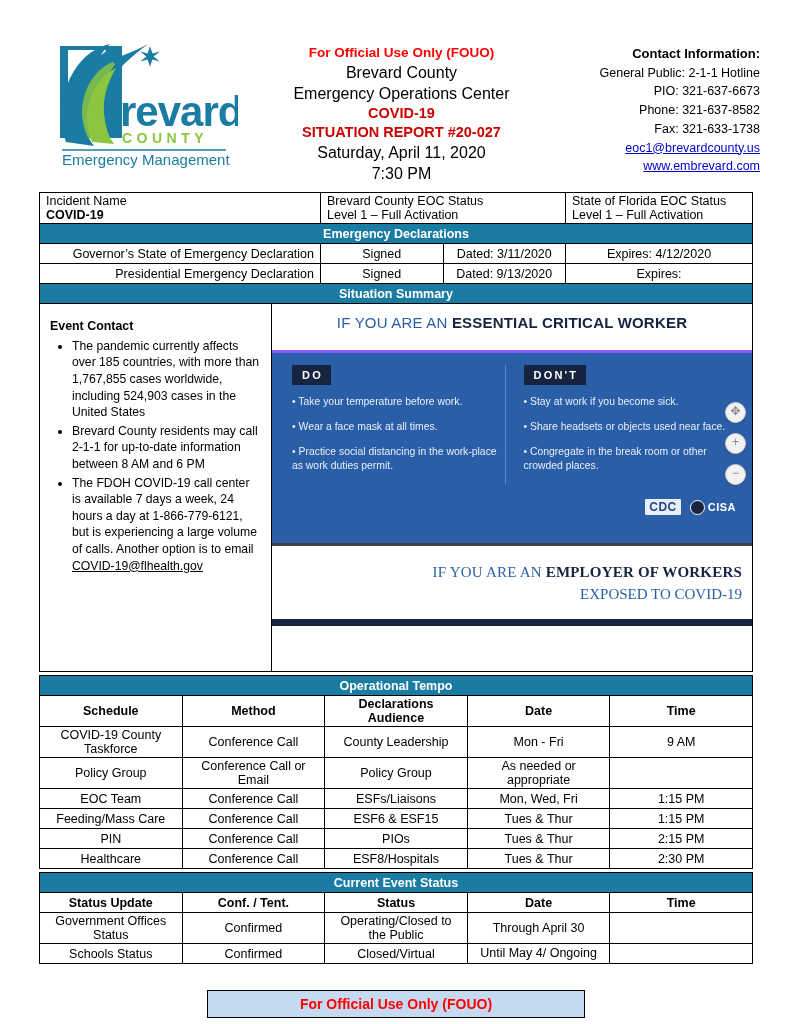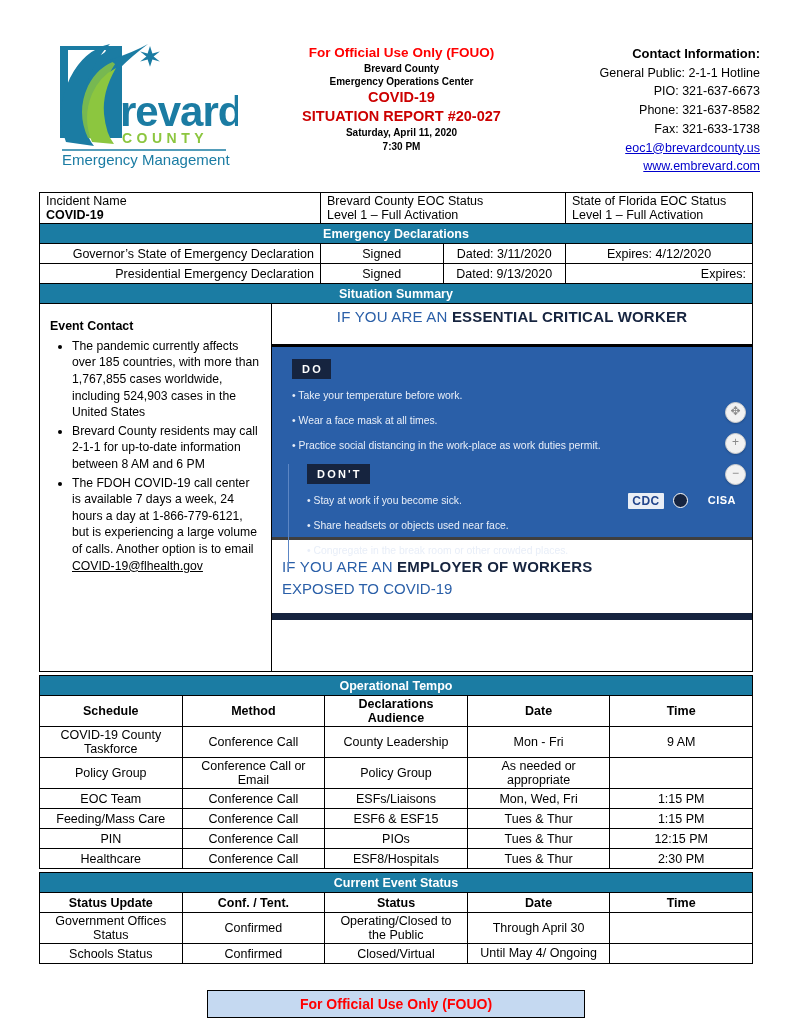--- a/index.html
+++ b/index.html
@@ -47,22 +47,22 @@
     text-align: center;
     padding-top: 14px;
     line-height: 1.32;
   }
   .t-fouo {
     color: #FF0000;
     font-weight: bold;
     font-size: 13.5px;
   }
   .t-line {
-    font-weight: bold;
-    font-size: 10px;
+    font-weight: normal;
+    font-size: 16px;
     color: #000;
   }
   .t-red {
     font-weight: bold;
     font-size: 14.5px;
     color: #CC0000;
   }
 
   .contact-col {
     width: 215px;
@@ -95,21 +95,21 @@
     background: #1B7CA3;
     color: #ffffff;
     font-weight: bold;
     font-size: 13px;
     text-align: center;
     padding: 3px 0;
     border: 1px solid #404040;
   }
   .ctr { text-align: center; }
   .rgt { text-align: right; }
-  .lft { text-align: right; margin-left: 40px; }
+  .lft { text-align: center; margin-left: 40px; }
   .bold { font-weight: bold; }
 
   .status-tbl td {
     border: 1px solid #000;
     height: 17px;
     padding: 1px 6px;
     font-size: 12.5px;
   }
 
   
@@ -148,43 +148,43 @@
 
   .infographic {
     flex: 1 1 auto;
     position: relative;
     background: #ffffff;
     overflow: hidden;
   }
   .ig-top {
     background: #ffffff;
     text-align: center;
-    padding: 2px 10px 16px 10px;
-    border-bottom: 3px solid #000000;
+    padding: 8px 10px 16px 10px;
+    border-bottom: 3px solid #8b5cf6;
   }
   .ig-h1 {
     font-size: 15px;
     color: #2A5FA8;
     letter-spacing: .2px;
     line-height: 1.45;
   }
   .ig-h1 b { color: #16243F; font-weight: bold; }
   .ig-h2 {
     font-size: 15px;
     color: #2A5FA8;
     line-height: 1.45;
   }
   .ig-body {
     background: #2A5FA8;
     padding: 12px 16px 14px 16px;
     height: 190px;
     box-sizing: border-box;
     position: relative;
   }
-  .ig-cols { display: flex; flex-direction: column; }
+  .ig-cols { display: flex; }
   .ig-col {
     flex: 1 1 50%;
     padding-left: 18px;
     border-left: 1px solid #5C86C4;
   }
   .ig-col:first-child { border-left: none; padding-left: 4px; }
   .ig-tag {
     display: inline-block;
     background: #16243F;
     color: #ffffff;
@@ -198,53 +198,54 @@
     color: #E8EEF8;
     font-size: 10.4px;
     line-height: 1.35;
     margin-bottom: 11px;
   }
   .ig-logos {
     position: absolute;
     right: 16px;
     bottom: 28px;
     display: flex;
-    align-items: flex-start;
+    align-items: flex-end;
     gap: 9px;
   }
   .cdc-logo {
     background: #E9EEF6;
     color: #22458C;
     font-weight: bold;
     font-size: 12px;
     letter-spacing: .5px;
     padding: 2px 4px;
     line-height: 1;
     border-radius: 1px;
   }
   .cisa-logo {
     display: flex;
     align-items: center;
-    gap: 20px;
+    gap: 3px;
     color: #ffffff;
     font-weight: bold;
     font-size: 11px;
     letter-spacing: .5px;
   }
   .cisa-seal {
     width: 13px; height: 13px; border-radius: 50%;
     background: #16243F;
     border: 1.2px solid #ffffff;
     display: inline-block;
   }
   .ig-bottom {
     background: #ffffff;
-    text-align: left;
+    text-align: right;
     padding: 16px 10px 14px 10px;
     border-top: 3px solid #3F3F3F;
+    font-family: Liberation Serif, serif;
   }
   .ig-footbar {
     height: 7px;
     background: #16243F;
   }
 
   .zoom-ctrls {
     position: absolute;
     right: 6px;
     top: 98px;
@@ -463,21 +464,21 @@
       <td class="ctr">Conference Call</td>
       <td class="ctr">ESF6 &amp; ESF15</td>
       <td class="ctr">Tues &amp; Thur</td>
       <td class="ctr">1:15 PM</td>
     </tr>
     <tr>
       <td class="ctr">PIN</td>
       <td class="ctr">Conference Call</td>
       <td class="ctr">PIOs</td>
       <td class="ctr">Tues &amp; Thur</td>
-      <td class="ctr">12:15 PM</td>
+      <td class="ctr">2:15 PM</td>
     </tr>
     <tr>
       <td class="ctr">Healthcare</td>
       <td class="ctr">Conference Call</td>
       <td class="ctr">ESF8/Hospitals</td>
       <td class="ctr">Tues &amp; Thur</td>
       <td class="ctr">2:30 PM</td>
     </tr>
   </tbody>
     </table>

